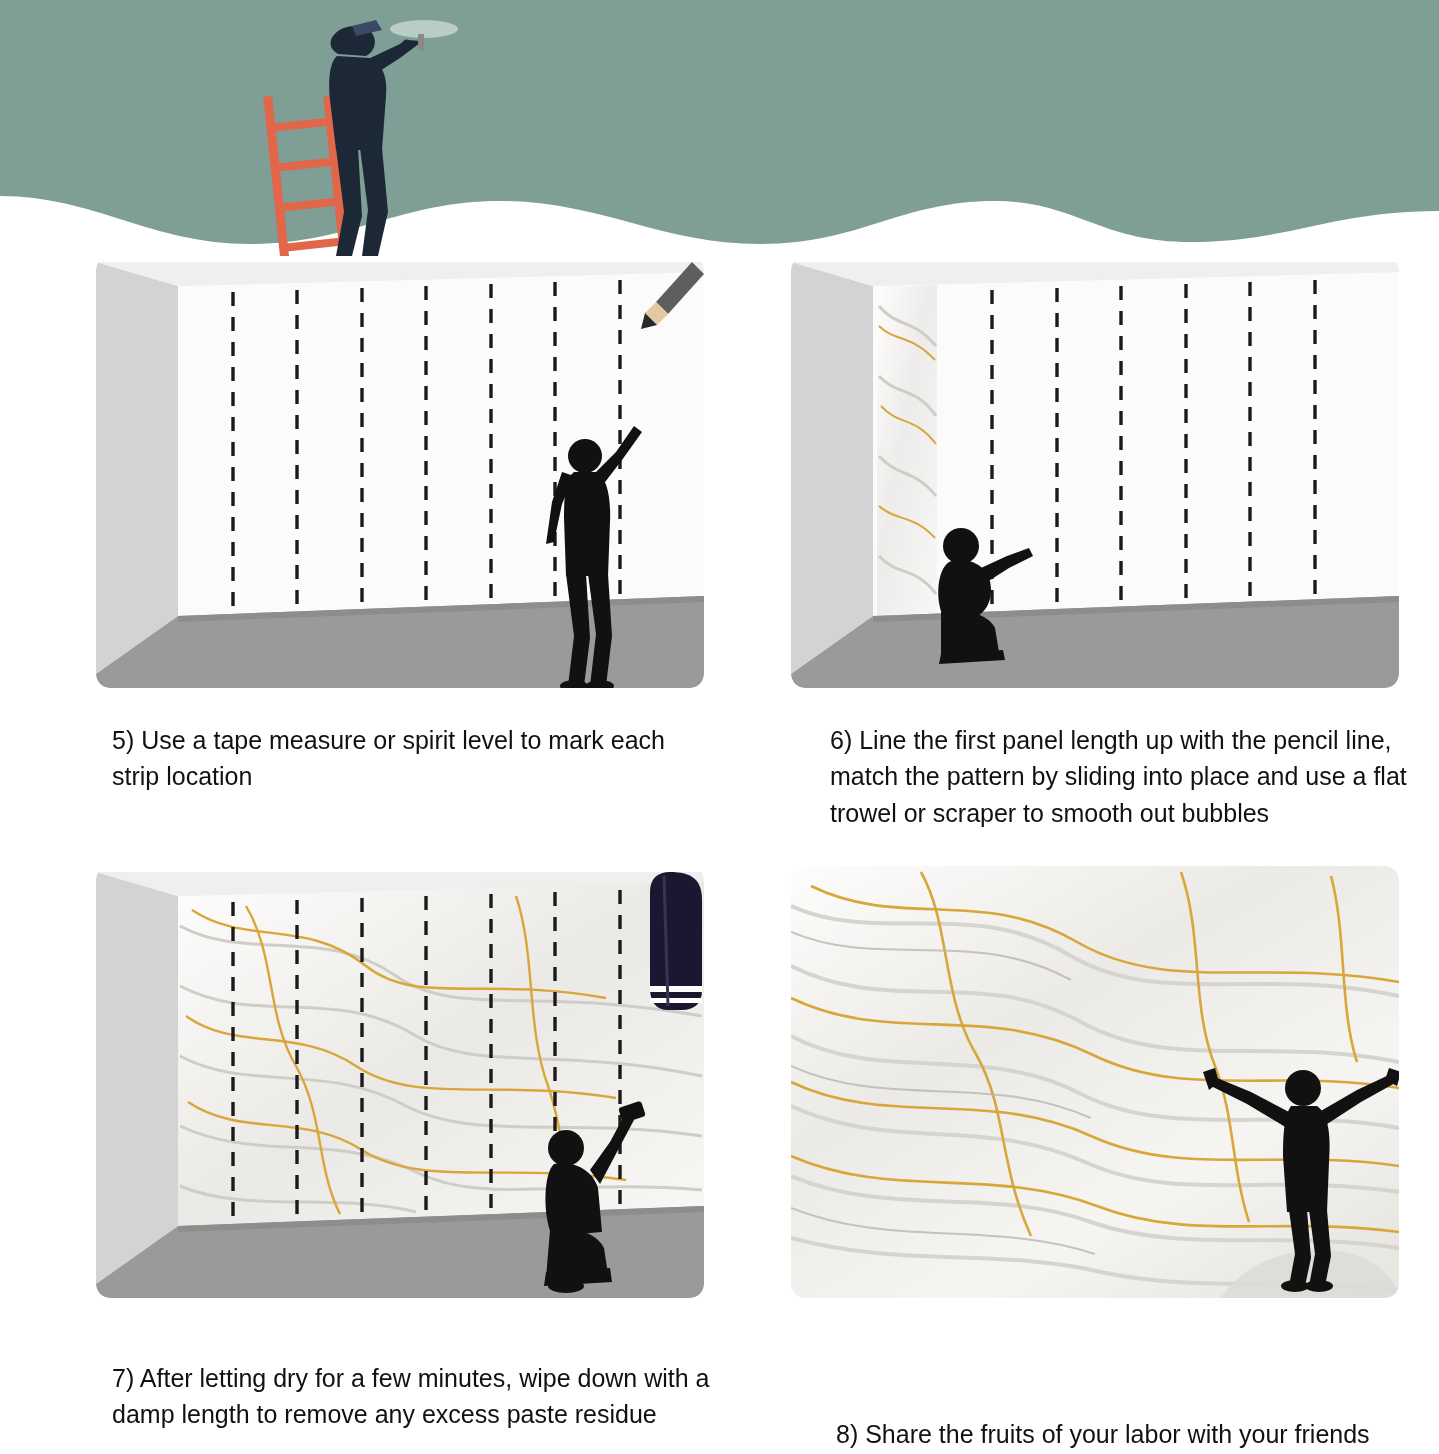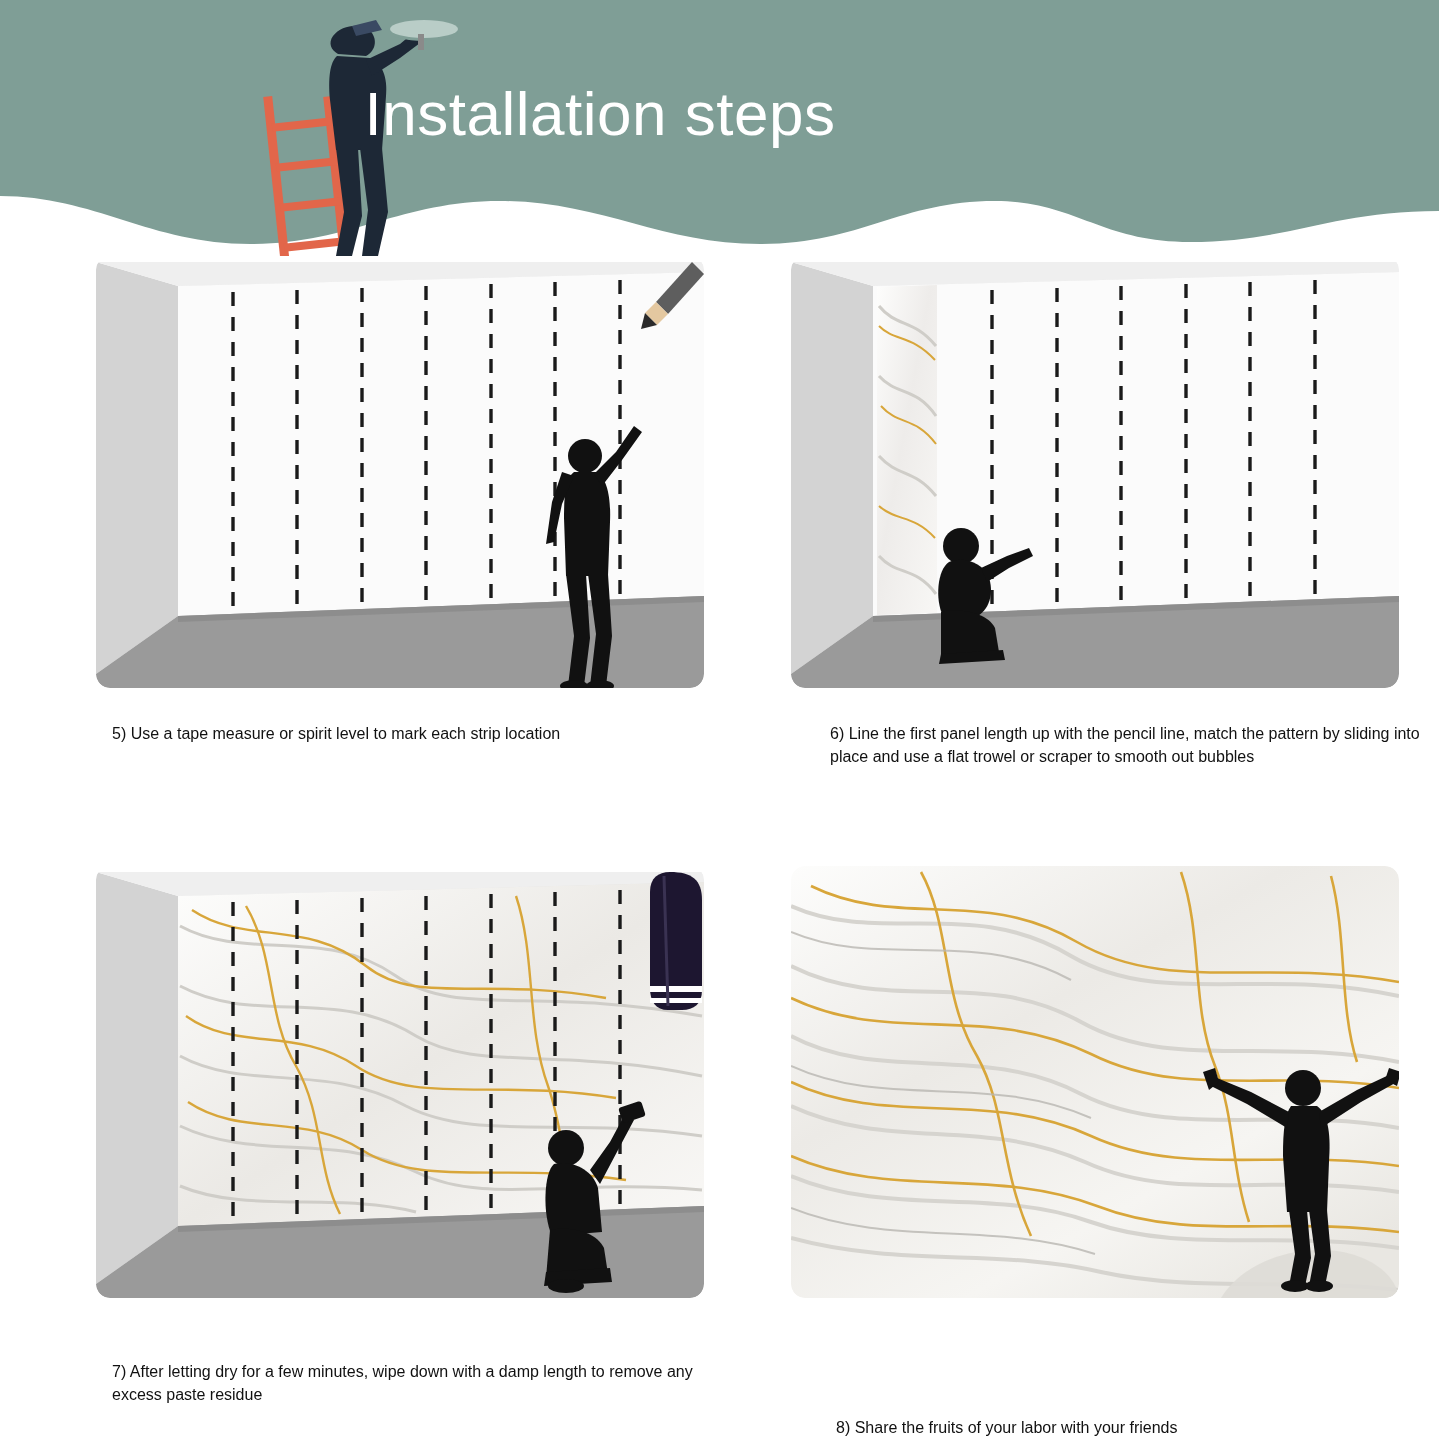--- a/index.html
+++ b/index.html
@@ -28,21 +28,21 @@
 
   
   .panel{
     position:absolute;
     border-radius:14px;
     overflow:hidden;
     background:#fff;
   }
   .caption{
     position:absolute;
-    font-size:16px;
+    font-size:25px;
     line-height:1.45;
     color:#111;
   }
 
   
   #p5{left:96px;  top:256px;  width:608px; height:432px;}
   #p6{left:791px; top:256px;  width:608px; height:432px;}
   #p7{left:96px;  top:866px;  width:608px; height:432px;}
   #p8{left:791px; top:866px;  width:608px; height:432px;}
 
@@ -84,21 +84,20 @@
       <path d="M336,148 L358,148 L362,216 L352,256 L336,256 L344,212 Z"></path>
       <path d="M360,148 L382,148 L388,212 L378,256 L362,256 L368,210 Z"></path>
     </g>
 
     <g>
       <ellipse cx="424" cy="32" rx="34" ry="9" fill="#7f9e96"></ellipse>
       <ellipse cx="424" cy="29" rx="34" ry="9" fill="#b9cdc7"></ellipse>
       <rect x="418" y="34" width="6" height="16" fill="#8a8a8a"></rect>
     </g>
   </svg>
-  <div class="banner-title">Installation steps</div>
 </div>
 
 <div class="panel" id="p5">
   <svg width="608" height="432" viewBox="0 0 608 432">
     <defs>
       <clipPath id="clip5">
           <rect x="0" y="0" width="608" height="432" rx="14"></rect>
         </clipPath>
     </defs>
     <g clip-path="url(#clip5)">

